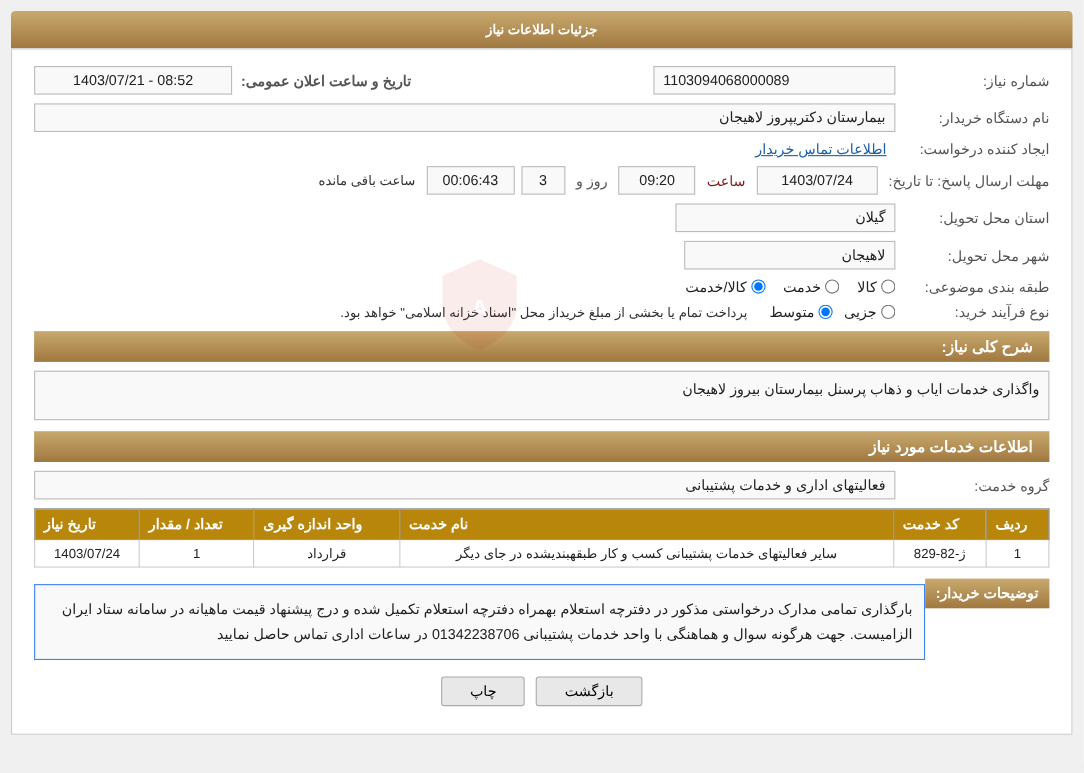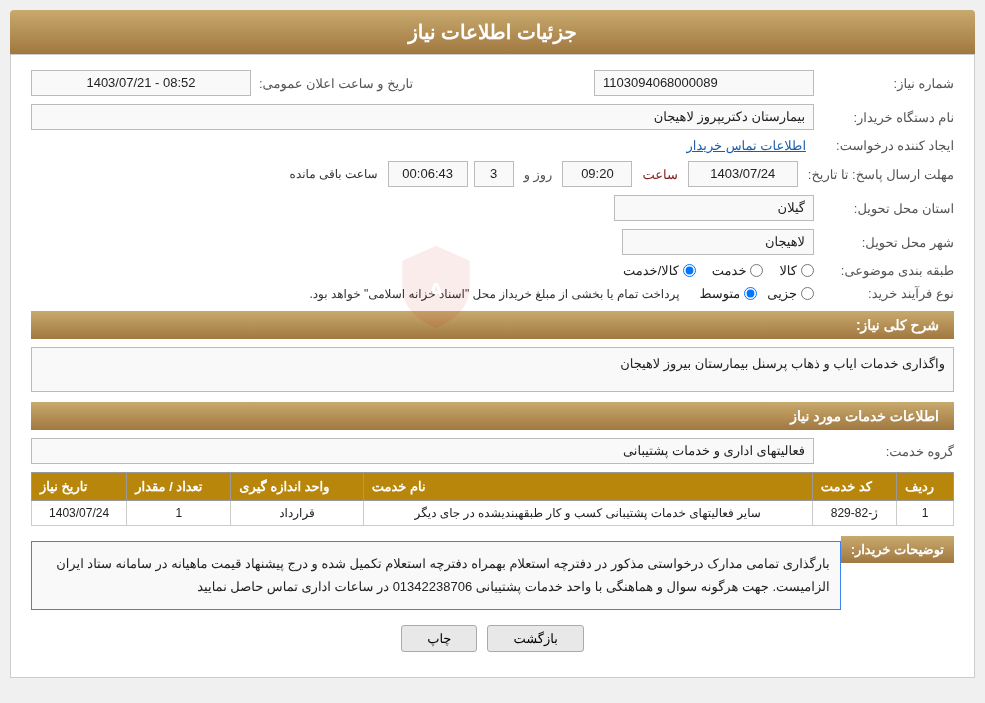--- a/index.html
+++ b/index.html
@@ -14,21 +14,21 @@
       width: 985px;
       min-height: 703px;
       background: #f0f0f0;
       padding: 10px;
     }
     .header-bar {
       background: linear-gradient(to bottom, #c8a96e, #a07840);
       color: white;
       text-align: center;
       padding: 10px 0;
-      font-size: 20px;
+      font-size: 12px;
       font-weight: bold;
       border-radius: 4px 4px 0 0;
       margin-bottom: 0;
     }
     .main-content {
       background: #fff;
       border: 1px solid #ccc;
       padding: 15px 20px;
     }
     .info-row {
@@ -213,22 +213,22 @@
     <svg class="shield-icon" viewBox="0 0 100 120">
       <path d="M50 5 L95 25 L95 60 Q95 95 50 115 Q5 95 5 60 L5 25 Z" fill="#cc0000" stroke="none"></path>
       <text x="50" y="75" text-anchor="middle" font-size="30" fill="white" font-weight="bold">A</text>
     </svg>
 
     <div class="info-row">
       <div class="label-cell">شماره نیاز:</div>
       <div class="value-cell">
         <div class="input-box" style="width:220px; direction:ltr; text-align:left;">1103094068000089</div>
       </div>
-      <div style="margin-right:20px; margin-left:8px; color:#555;">تاریخ و ساعت اعلان عمومی:</div>
-      <div class="input-box" style="width:220px; direction:ltr; text-align:center;">1403/07/21 - 08:52</div>
+      <div style="margin-right:20px; margin-left:8px; color:#555;font-weight:bold;">تاریخ و ساعت اعلان عمومی:</div>
+      <div class="input-box" style="width:180px; direction:ltr; text-align:center;">1403/07/21 - 08:52</div>
     </div>
 
     <div class="info-row">
       <div class="label-cell">نام دستگاه خریدار:</div>
       <div class="value-cell">
         <div class="input-box input-full">بیمارستان دکتریپروز لاهیجان</div>
       </div>
     </div>
 
     <div class="info-row">

